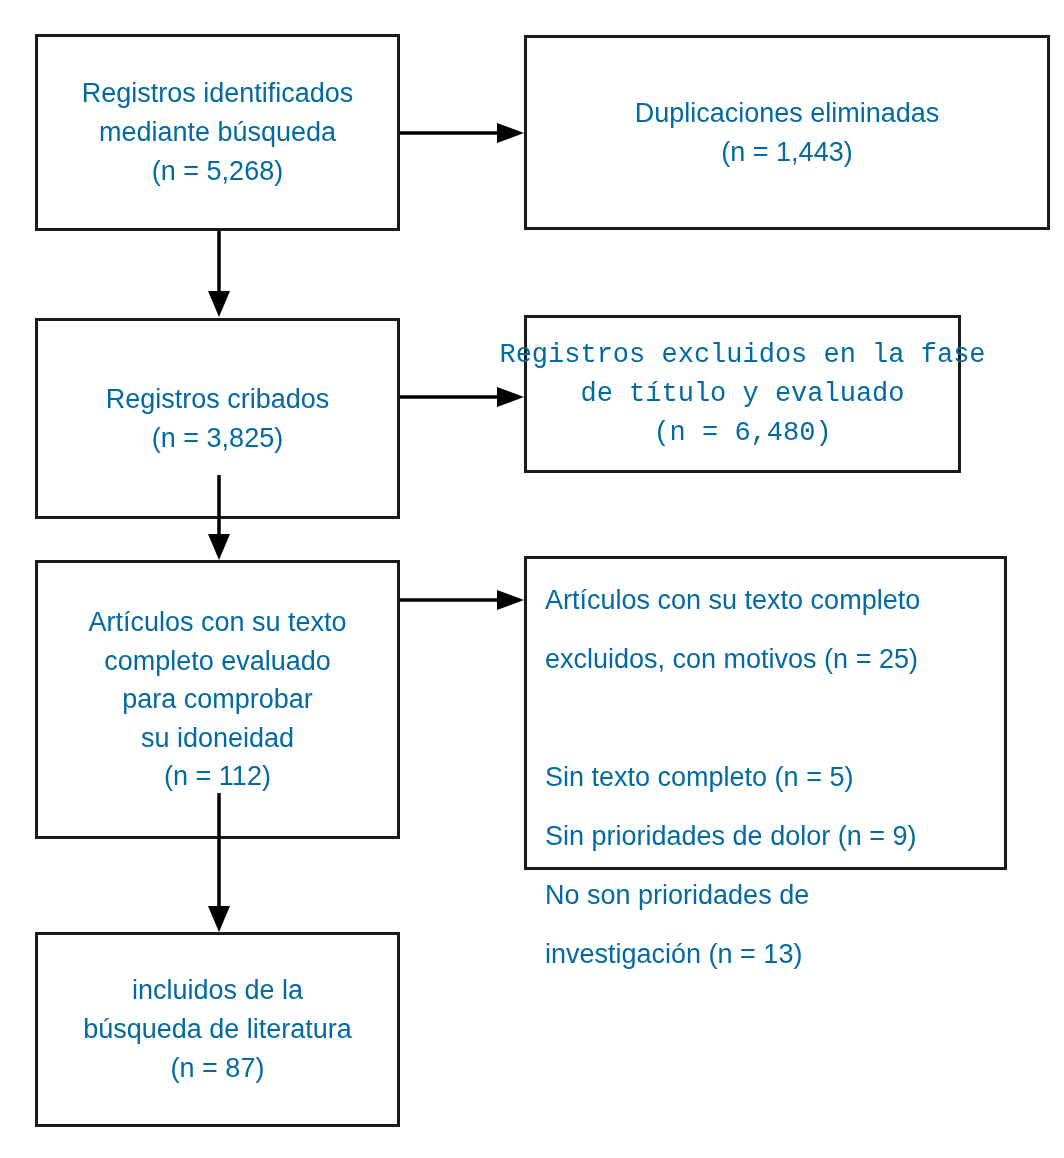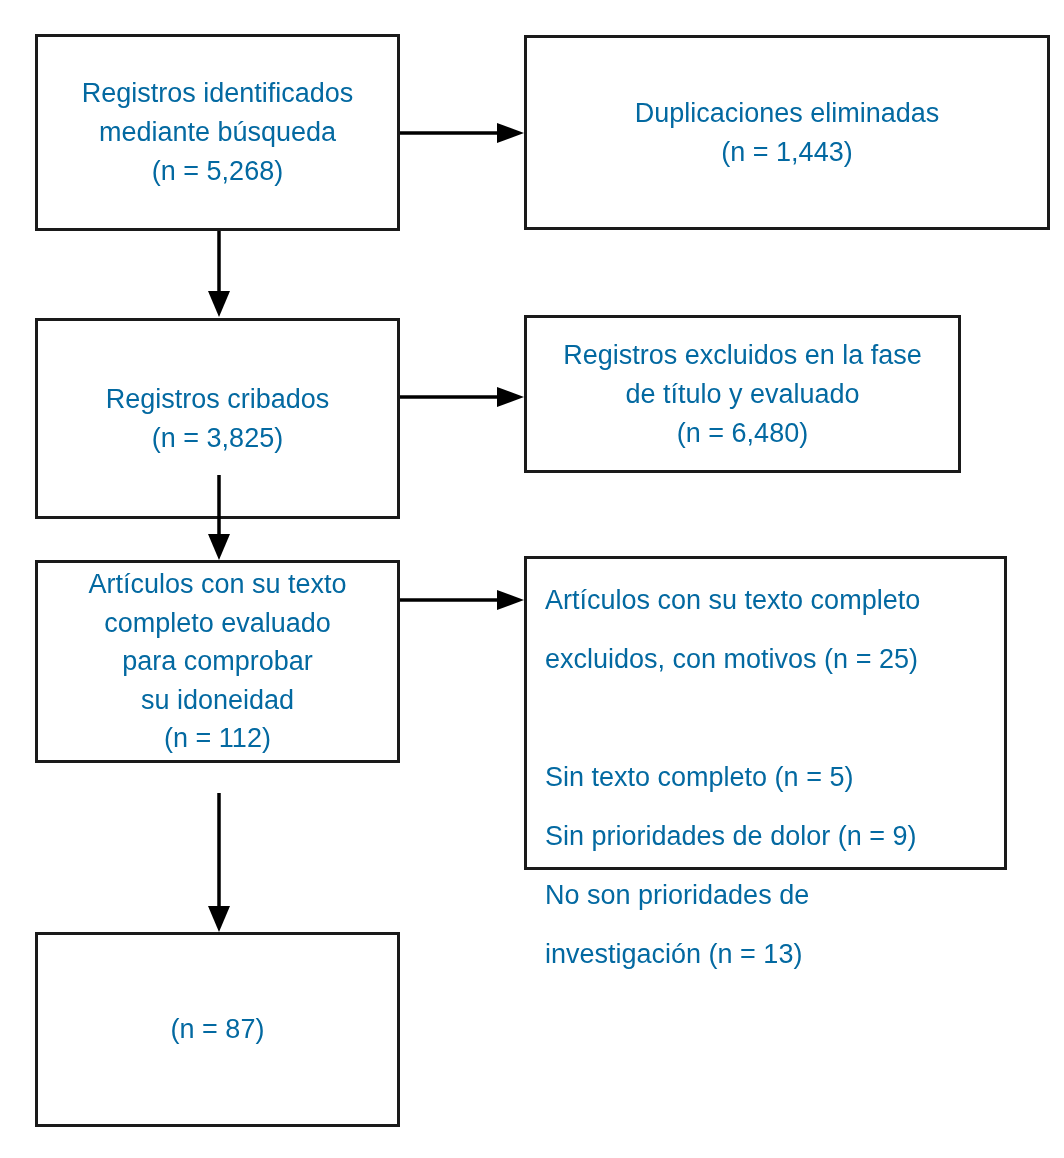--- a/index.html
+++ b/index.html
@@ -35,22 +35,22 @@
   .box.align-left {
     justify-content: flex-start;
     align-items: flex-start;
     text-align: left;
     padding: 22px 10px 0 18px;
     line-height: 38px;
   }
   #box-records-identified { left: 35px;  top: 34px;  width: 365px; height: 197px; }
   #box-duplicates-removed { left: 524px; top: 35px;  width: 526px; height: 195px; }
   #box-records-screened   { left: 35px;  top: 318px; width: 365px; height: 201px; }
-  #box-records-excluded   { left: 524px; top: 315px; width: 437px; height: 158px; }
-  #box-fulltext-assessed  { left: 35px;  top: 560px; width: 365px; height: 203px; line-height: 38.5px; }
+  #box-records-excluded   { left: 524px; top: 315px; width: 437px; height: 158px; font-family: Liberation Mono, monospace; }
+  #box-fulltext-assessed  { left: 35px;  top: 560px; width: 365px; height: 279px; line-height: 38.5px; }
   #box-fulltext-excluded  { left: 524px; top: 556px; width: 483px; height: 314px; gap: 21px; }
   #box-studies-included   { left: 35px;  top: 932px; width: 365px; height: 195px; }
   .arrows-layer {
     position: absolute;
     left: 0;
     top: 0;
     width: 1064px;
     height: 1158px;
     pointer-events: none;
   }
@@ -94,20 +94,22 @@
       <div class="line">Artículos con su texto completo</div>
       <div class="line">excluidos, con motivos (n = 25)</div>
       <div class="line">&nbsp;</div>
       <div class="line">Sin texto completo (n = 5)</div>
       <div class="line">Sin prioridades de dolor (n = 9)</div>
       <div class="line">No son prioridades de</div>
       <div class="line">investigación (n = 13)</div>
     </div>
 
   <div class="box" id="box-studies-included">
+      <div class="line">incluidos de la</div>
+      <div class="line">búsqueda de literatura</div>
       <div class="line">(n = 87)</div>
     </div>
 
   <svg class="arrows-layer" viewBox="0 0 1064 1158" xmlns="http://www.w3.org/2000/svg">
 
     <g>
       <line x1="400" y1="133" x2="499" y2="133" stroke="#000000" stroke-width="3.5"></line>
       <polygon points="497,123 497,143 524,133" fill="#000000"></polygon>
     </g>
 

